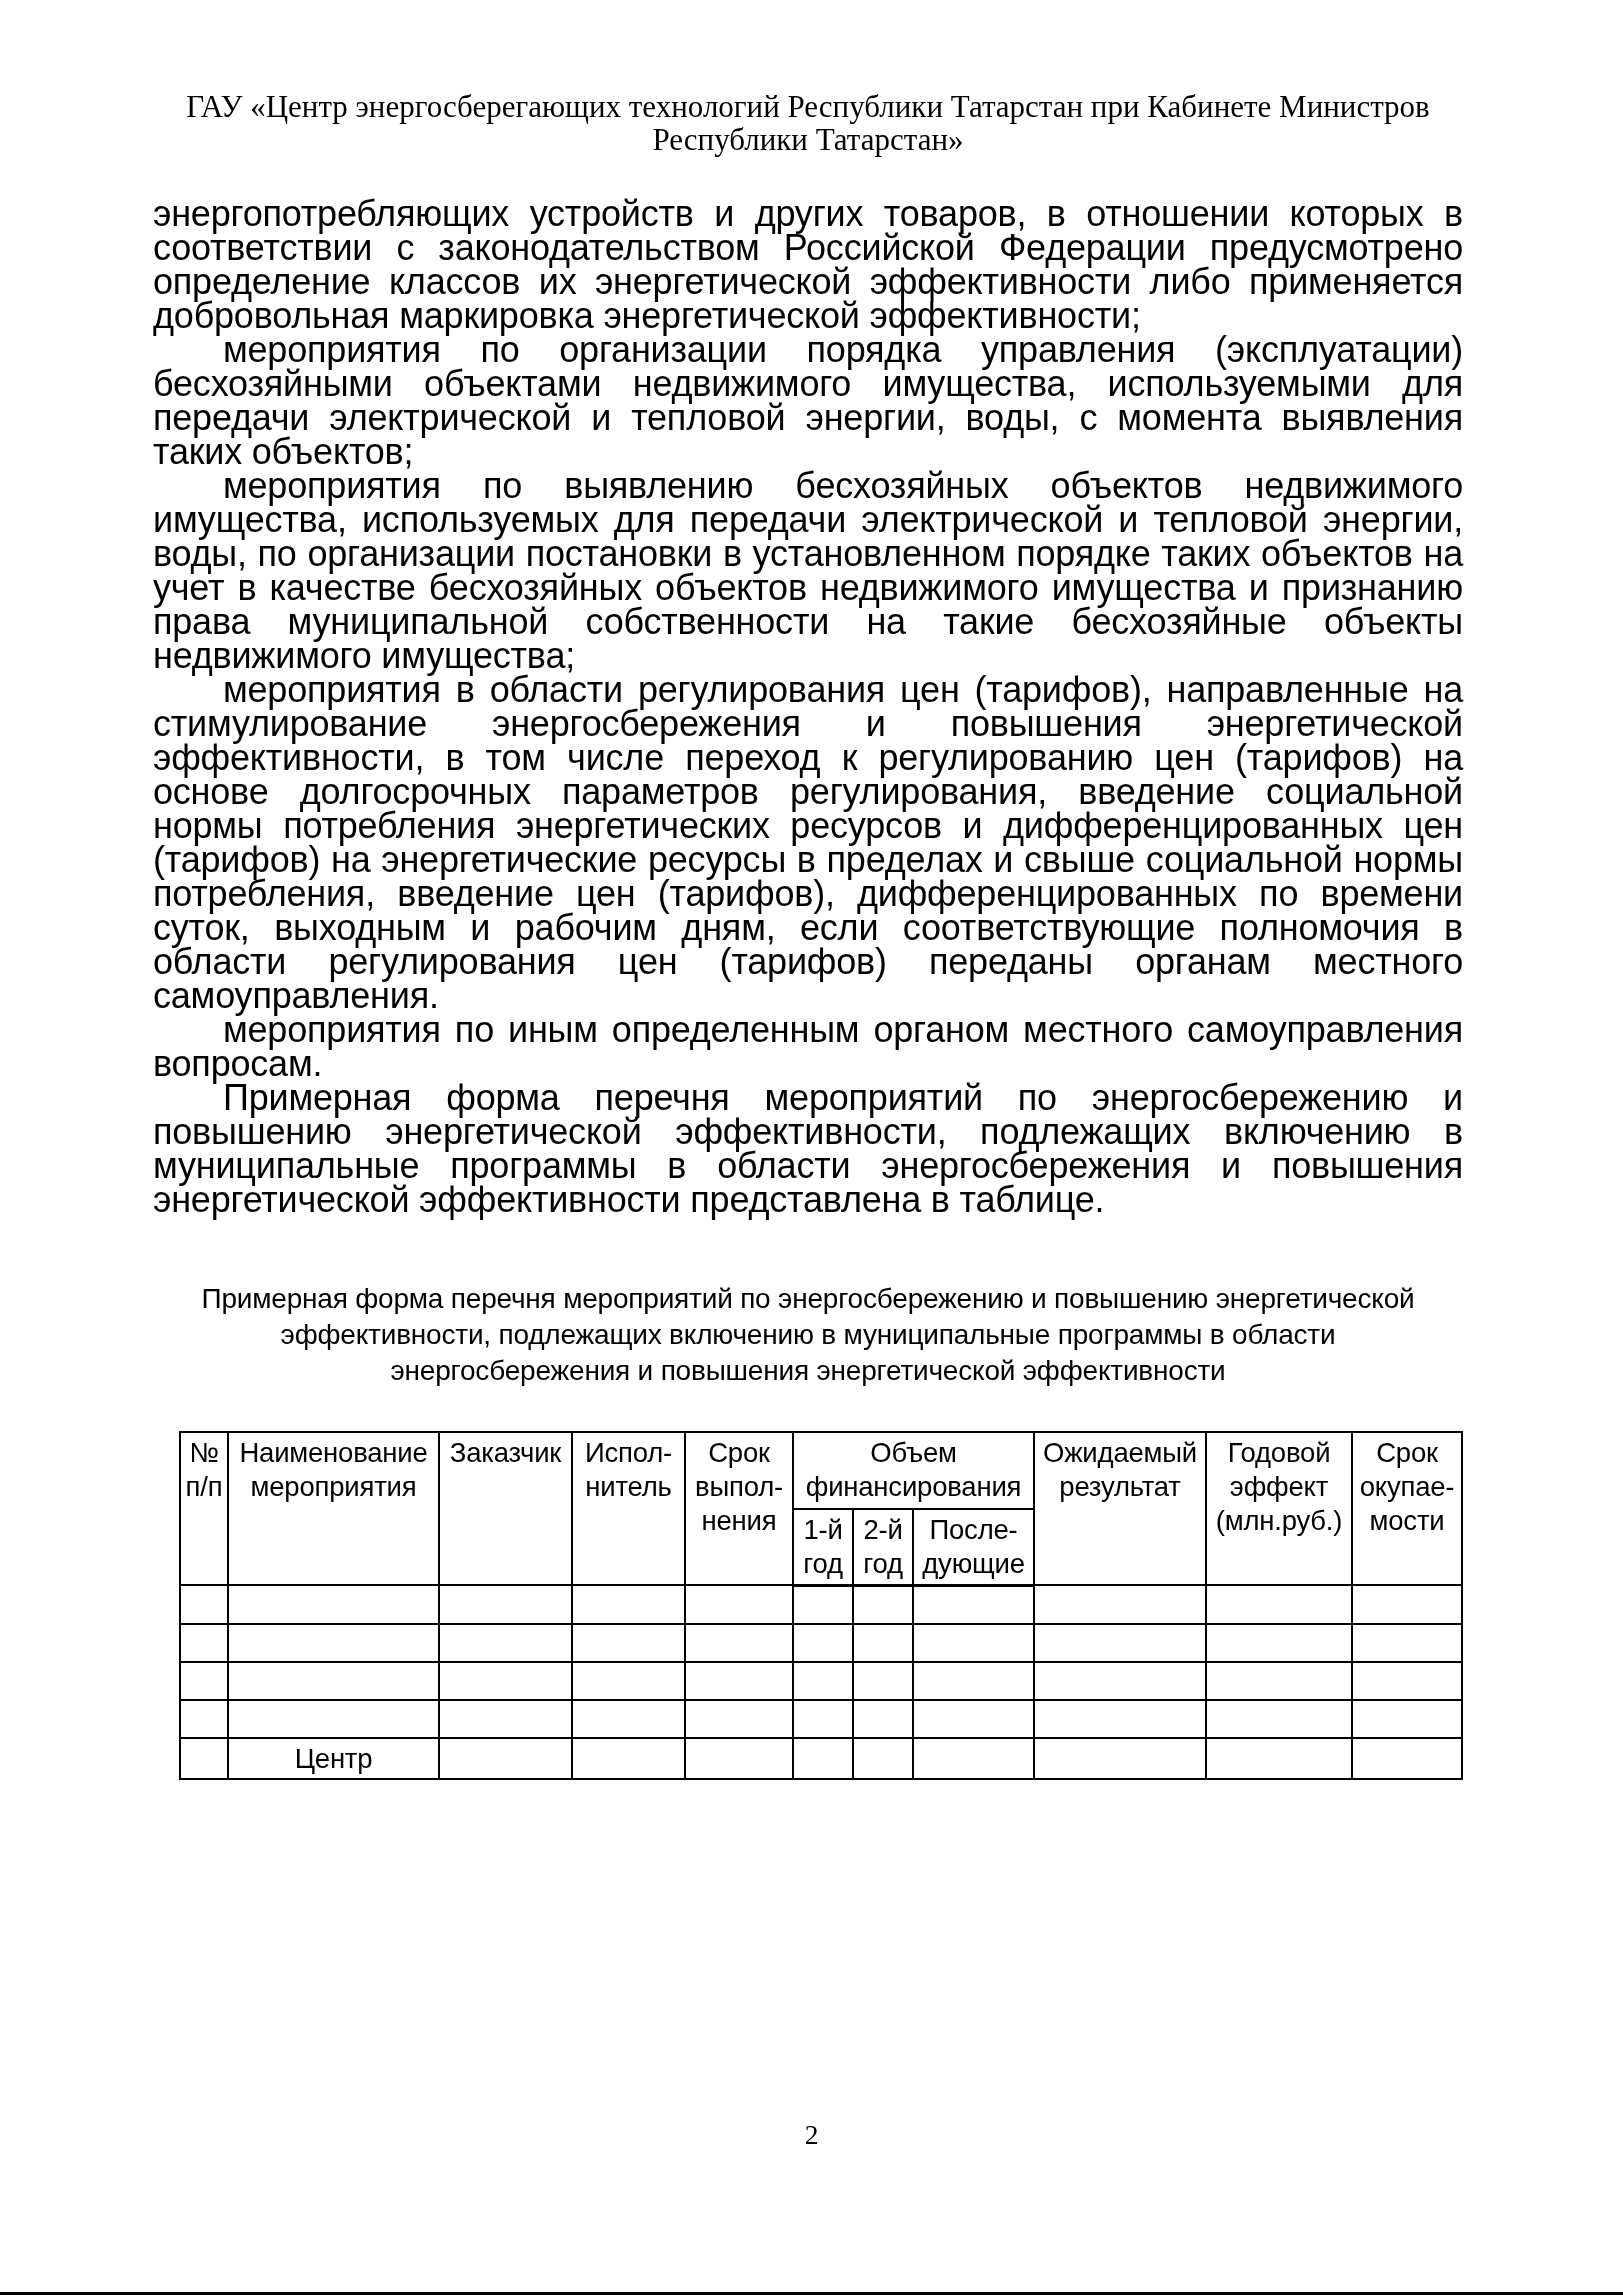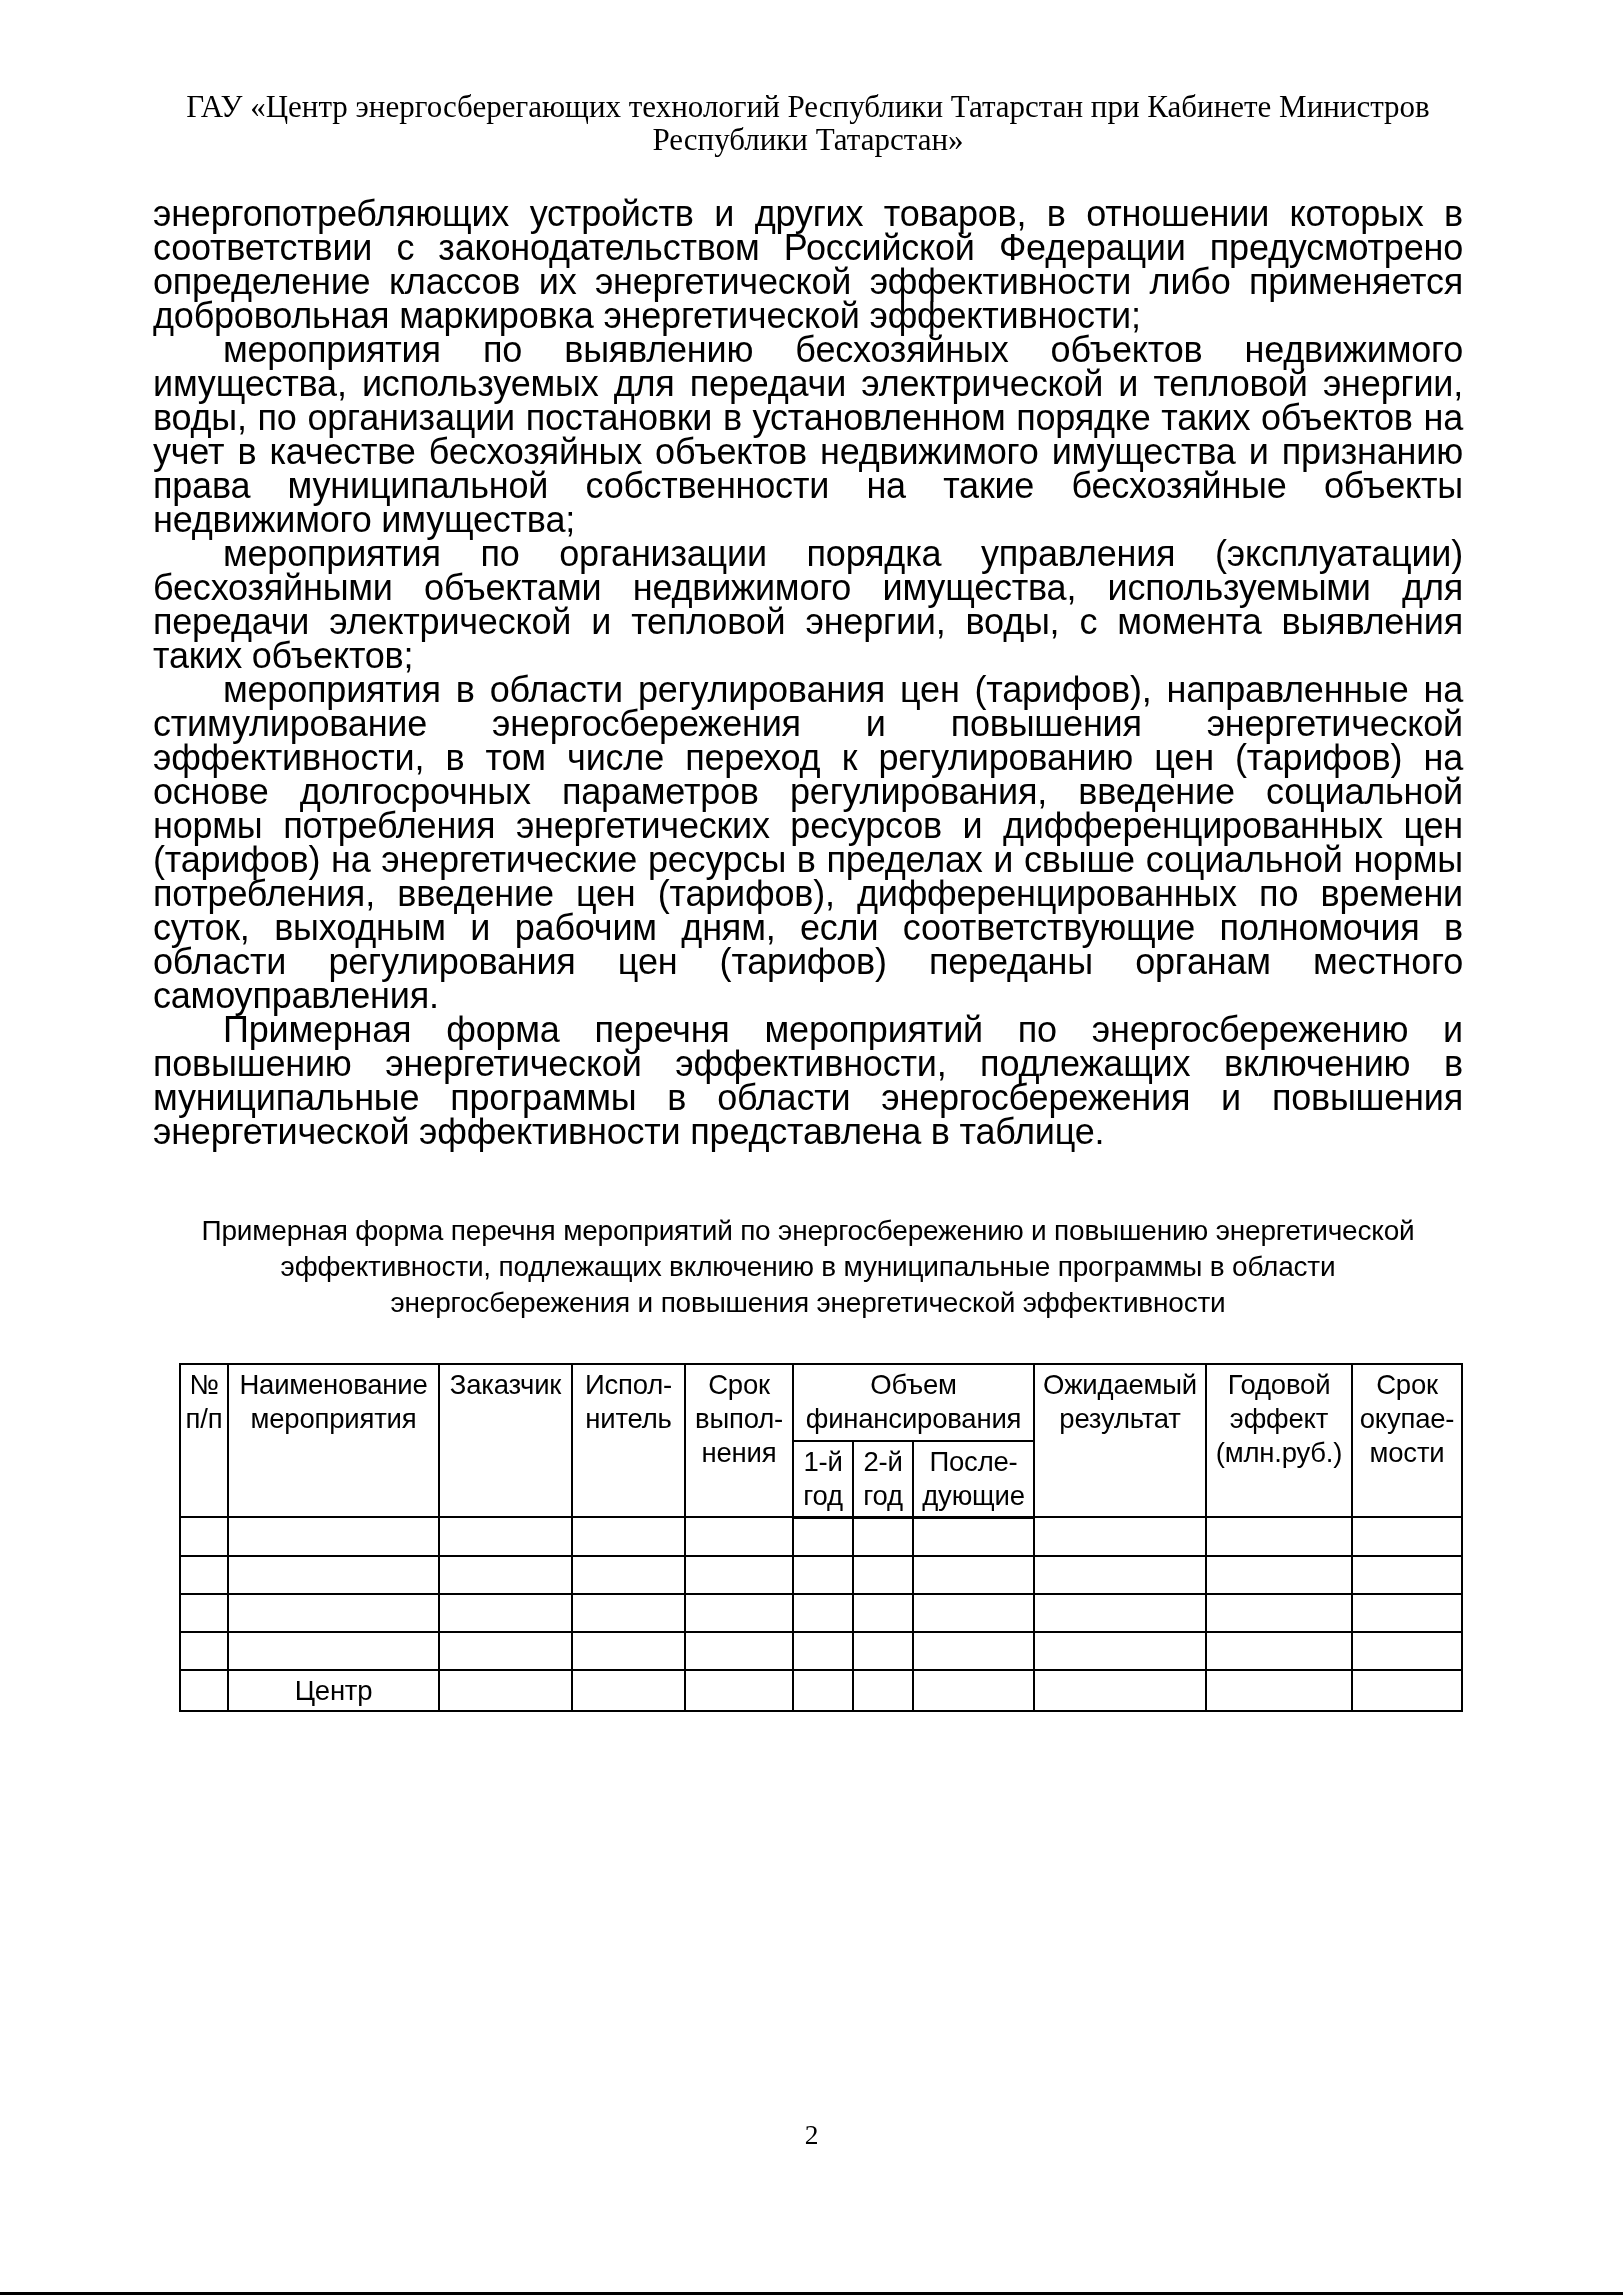--- a/index.html
+++ b/index.html
@@ -98,23 +98,24 @@
 </style>
 </head>
 <body>
 
 <div class="page">
 
   <div class="doc-header">ГАУ «Центр энергосберегающих технологий Республики Татарстан при Кабинете Министров Республики Татарстан»</div>
 
   <div class="body-text">
     <p class="no-indent">энергопотребляющих устройств и других товаров, в отношении которых в соответствии с законодательством Российской Федерации предусмотрено определение классов их энергетической эффективности либо применяется добровольная маркировка энергетической эффективности;</p>
+    <p>мероприятия по организации порядка управления (эксплуатации) бесхозяйными объектами недвижимого имущества, используемыми для передачи электрической и тепловой энергии, воды, с момента выявления таких объектов;</p>
     <p>мероприятия по выявлению бесхозяйных объектов недвижимого имущества, используемых для передачи электрической и тепловой энергии, воды, по организации постановки в установленном порядке таких объектов на учет в качестве бесхозяйных объектов недвижимого имущества и признанию права муниципальной собственности на такие бесхозяйные объекты недвижимого имущества;</p>
-    <p>мероприятия по организации порядка управления (эксплуатации) бесхозяйными объектами недвижимого имущества, используемыми для передачи электрической и тепловой энергии, воды, с момента выявления таких объектов;</p>
     <p>мероприятия в области регулирования цен (тарифов), направленные на стимулирование энергосбережения и повышения энергетической эффективности, в том числе переход к регулированию цен (тарифов) на основе долгосрочных параметров регулирования, введение социальной нормы потребления энергетических ресурсов и дифференцированных цен (тарифов) на энергетические ресурсы в пределах и свыше социальной нормы потребления, введение цен (тарифов), дифференцированных по времени суток, выходным и рабочим дням, если соответствующие полномочия в области регулирования цен (тарифов) переданы органам местного самоуправления.</p>
+    <p>мероприятия по иным определенным органом местного самоуправления вопросам.</p>
     <p>Примерная форма перечня мероприятий по энергосбережению и повышению энергетической эффективности, подлежащих включению в муниципальные программы в области энергосбережения и повышения энергетической эффективности представлена в таблице.</p>
   </div>
 
   <div class="table-caption">Примерная форма перечня мероприятий по энергосбережению и повышению энергетической эффективности, подлежащих включению в муниципальные программы в области энергосбережения и повышения энергетической эффективности</div>
 
   <table class="measures">
     <colgroup>
       <col style="width:48px">
       <col style="width:211px">
       <col style="width:133px">

